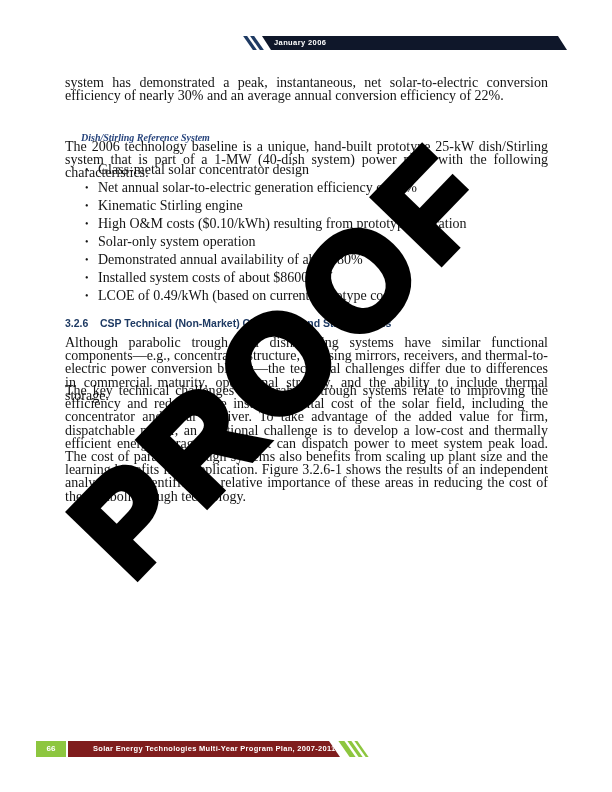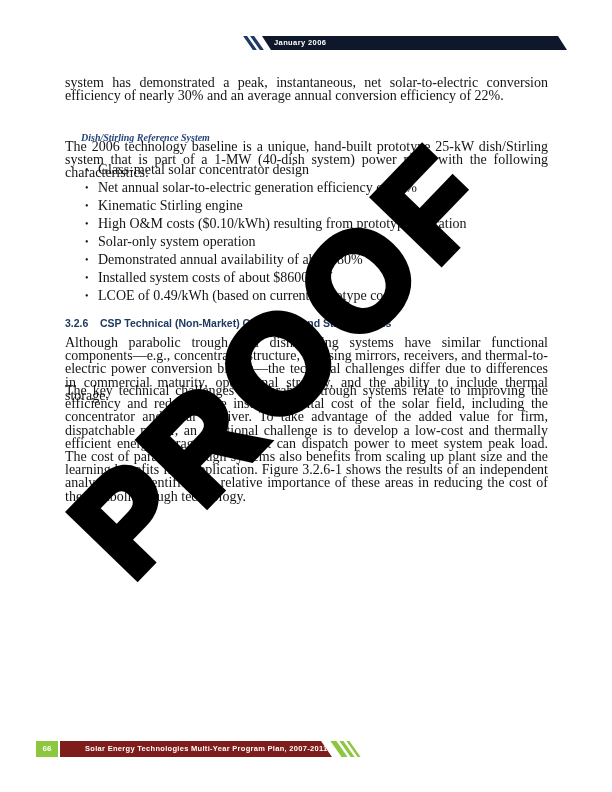--- a/index.html
+++ b/index.html
@@ -49,21 +49,21 @@
     font-family:"Liberation Sans", sans-serif; font-weight:bold;
     font-size:135px; letter-spacing:10px; line-height:1;
     color:#000; -webkit-text-stroke:8px #000;
     white-space:nowrap; z-index:10; pointer-events:none;
   }
 
   
   .footer { position:absolute; left:36px; top:741px; height:16px; display:flex; align-items:stretch;
             font-family:"Liberation Sans", sans-serif; }
   .f-num {
-    width:22px; background:#8dc63f; color:#fff; font-size:8px; font-weight:bold;
+    width:30px; background:#8dc63f; color:#fff; font-size:8px; font-weight:bold;
     text-align:center; line-height:16px; margin-right:2px;
   }
   .f-bar {
     width:272px; background:#7f1d1d; color:#fff; font-size:7.5px; font-weight:bold;
     line-height:16px; padding-left:25px; box-sizing:border-box; letter-spacing:0.3px;
     clip-path: polygon(0 0, calc(100% - 11px) 0, 100% 100%, 0 100%);
     margin-right:4px; white-space:nowrap;
   }
   .f-stripe { background:#8dc63f; transform:skewX(35deg); margin-right:3px; }
   .f-s1 { width:6px; } .f-s2 { width:4px; } .f-s3 { width:3px; }

